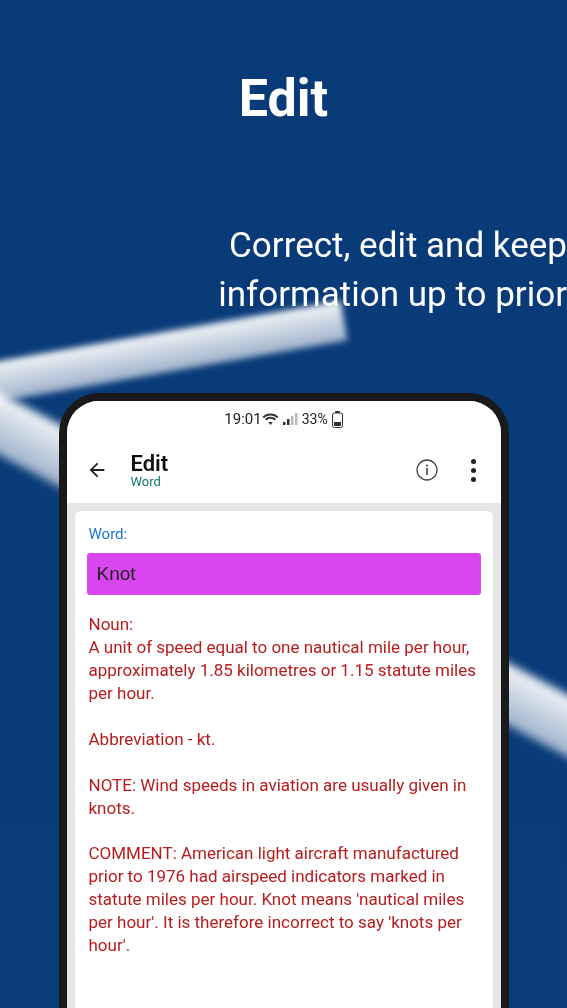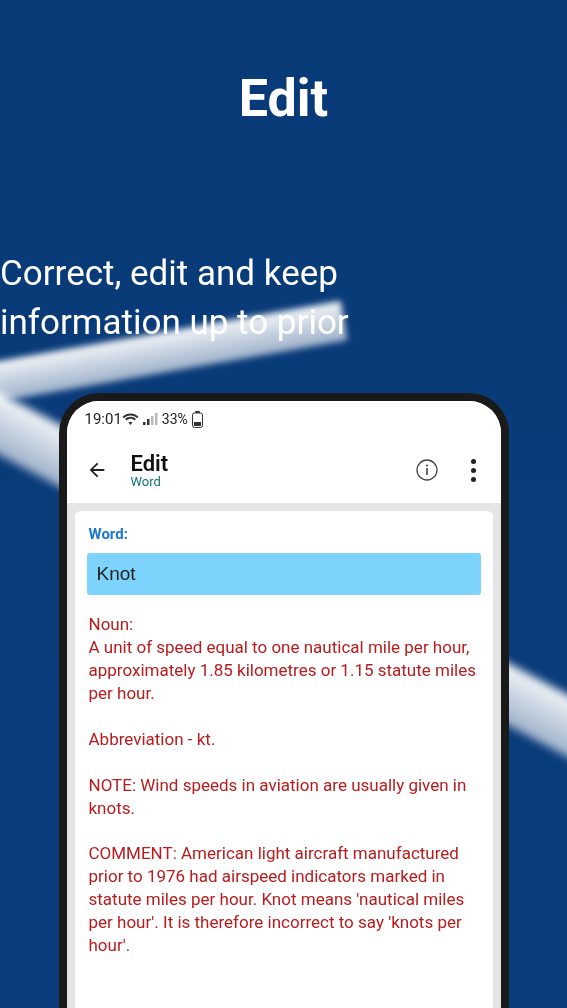--- a/index.html
+++ b/index.html
@@ -45,25 +45,25 @@
     .promo-title {
       position: relative;
       text-align: center;
       color: white;
       font-size: 52px;
       font-weight: 700;
       margin-top: 68px;
     }
     .promo-subtitle {
       position: relative;
-      text-align: left;
+      text-align: right;
       color: white;
       font-size: 35px;
       font-weight: 400;
-      margin-top: 120px;
+      margin-top: 92px;
       line-height: 1.4;
     }
     .phone-frame {
       position: absolute;
       left: 50%;
       transform: translateX(-50%);
       bottom: -25px;
       width: 450px;
       height: 640px;
       background: #1a1a1a;
@@ -77,21 +77,21 @@
       border-radius: 32px 32px 0 0;
       overflow: hidden;
       display: flex;
       flex-direction: column;
     }
     .status-bar {
       background: white;
       height: 36px;
       display: flex;
       align-items: center;
-      justify-content: flex-start;
+      justify-content: center;
       padding: 0 18px;
       font-size: 15px;
       color: #222;
     }
     .status-right {
       display: flex;
       align-items: center;
       gap: 4px;
     }
     .status-icon svg {
@@ -161,25 +161,25 @@
     .card {
       background: white;
       border-radius: 6px;
       height: 100%;
       padding: 14px 14px 0 14px;
       overflow: hidden;
     }
     .field-label {
       color: #1976d2;
       font-size: 15px;
-      font-weight: 700;
+      font-weight: 400;
       margin-bottom: 10px;
     }
     .word-input-wrap {
-      background: #7dd3fc;
+      background: #d946ef;
       padding: 10px 10px;
       margin: 0 -2px 18px -2px;
       border-radius: 3px;
     }
     .word-input {
       font-size: 19px;
       color: #222;
       border: none;
       background: transparent;
       outline: none;

